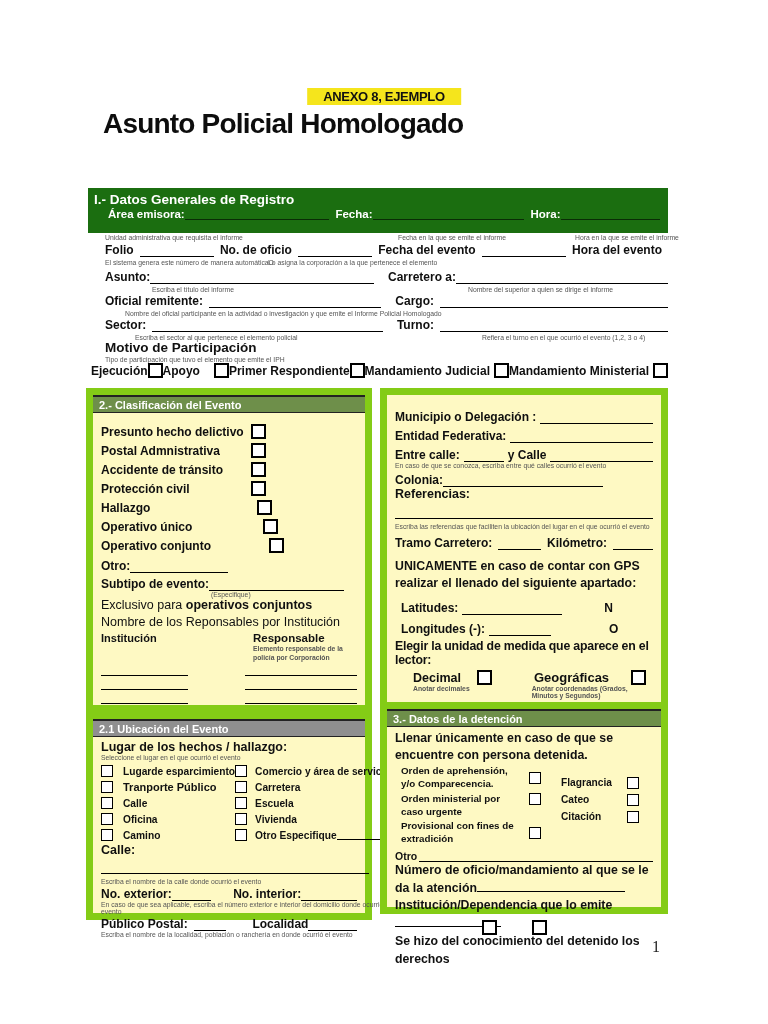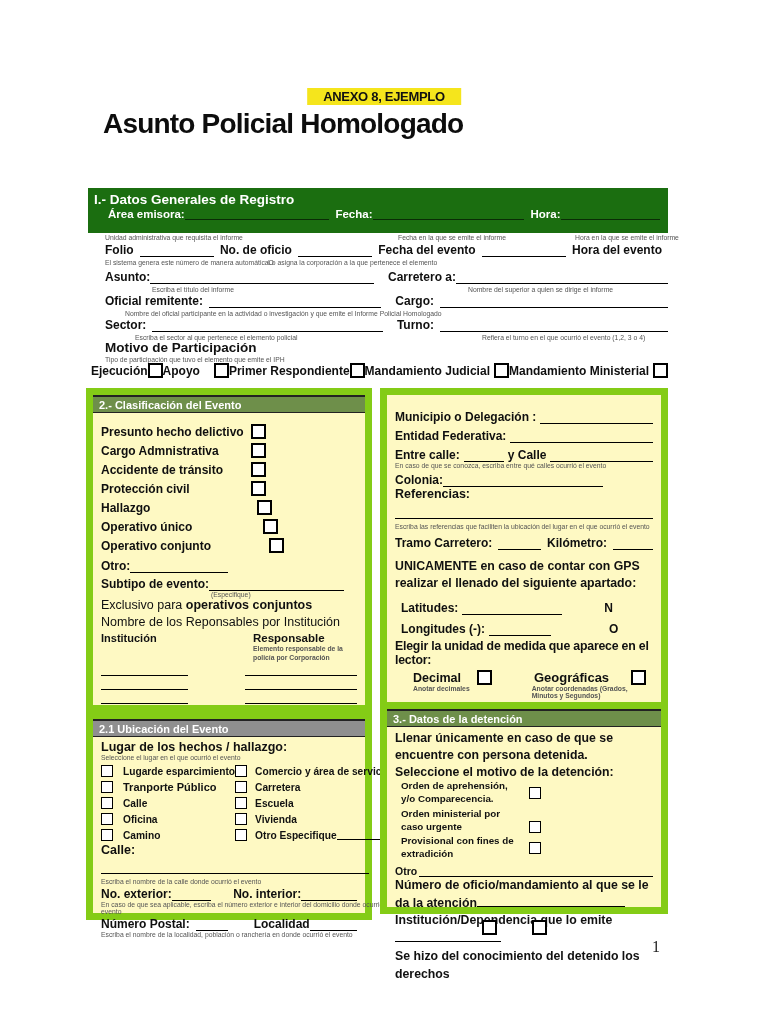--- a/index.html
+++ b/index.html
@@ -147,21 +147,21 @@
 
   <div class="boxed" style="left:86px;top:388px;width:286px;height:324px">
     <div class="sec-head">2.- Clasificación del Evento</div>
     <div class="pad">
       <div style="height:4px"></div>
       <div class="optrow">
         <span class="lbl">Presunto hecho delictivo</span>
         <span class="cb"></span>
       </div>
       <div class="optrow">
-        <span class="lbl">Cargo  Admnistrativa</span>
+        <span class="lbl">Postal  Admnistrativa</span>
         <span class="cb"></span>
       </div>
       <div class="optrow">
         <span class="lbl">Accidente de tránsito</span>
         <span class="cb"></span>
       </div>
       <div class="optrow">
         <span class="lbl">Protección civil</span>
         <span class="cb"></span>
       </div>
@@ -268,21 +268,21 @@
       <div class="cap">Escriba el nombre de la calle donde ocurrió el evento</div>
       <div class="frow" style="margin-top:2px">
         <span class="lbl">No.  exterior:</span>
         <span class="line" style="width:58px"></span>
         <span class="lbl" style="margin-left:22px">No.  interior:</span>
         <span class="line" style="width:82px"></span>
       </div>
       <div class="cap">En caso de que sea aplicable, escriba el número exterior e interior  del domicilio donde ocurrió el</div>
       <div class="cap">evento</div>
       <div class="frow" style="margin-top:2px">
-        <span class="lbl">Número Postal:</span>
+        <span class="lbl">Público Postal:</span>
         <span class="line" style="width:58px;margin-left:6px"></span>
         <span class="lbl" style="margin-left:26px">Localidad</span>
         <span class="line" style="width:86px"></span>
       </div>
       <div class="cap">Escriba el nombre de la localidad, población o ranchería en donde ocurrió el evento</div>
     </div>
   </div>
 
   <div class="boxed" style="left:380px;top:388px;width:288px;height:328px">
     <div class="pad" style="padding-top:10px">
@@ -345,36 +345,49 @@
         <span class="lbl" style="font-size:12.8px;margin-left:8px">No</span>
         <span class="cb" style="margin-left:4px"></span>
       </div>
     </div>
   </div>
 
   <div class="boxed" style="left:380px;top:702px;width:288px;height:212px">
     <div class="sec-head">3.- Datos de la detención</div>
     <div class="pad" style="padding-top:3px">
       <div class="mix" style="font-size:12.3px;font-weight:bold;line-height:1.4"><span>Llenar </span><b>únicamente</b><span>  en caso  de que se encuentre  con persona detenida.</span></div>
-      <div style="font-size:12.3px;font-weight:bold;margin-top:1px">Seleccione el motivo de la detención:</div>
       <div style="display:flex;margin-top:1px">
         <div style="width:158px">
           <div class="frow" style="align-items:center">
             <span style="font-size:9.8px;font-weight:bold;width:118px;margin-left:6px;line-height:1.3">Orden de aprehensión, y/o Comparecencia.</span>
             <span class="cb sm" style="margin-left:10px"></span>
           </div>
-          <div class="frow" style="align-items:flex-end;margin-top:2px">
+          <div class="frow" style="align-items:flex-start;margin-top:2px">
             <span style="font-size:9.8px;font-weight:bold;width:118px;margin-left:6px;line-height:1.3">Orden ministerial por caso urgente</span>
             <span class="cb sm" style="margin-left:10px"></span>
           </div>
           <div class="frow" style="align-items:center;margin-top:2px">
             <span style="font-size:9.8px;font-weight:bold;width:118px;margin-left:6px;line-height:1.3">Provisional con fines de extradición</span>
             <span class="cb sm" style="margin-left:10px"></span>
           </div>
         </div>
+        <div style="flex:1;padding-top:9px">
+          <div class="frow" style="align-items:center;height:17px">
+            <span style="font-size:10.2px;font-weight:bold;width:66px;margin-left:8px">Flagrancia</span>
+            <span class="cb sm"></span>
+          </div>
+          <div class="frow" style="align-items:center;height:17px">
+            <span style="font-size:10.2px;font-weight:bold;width:66px;margin-left:8px">Cateo</span>
+            <span class="cb sm"></span>
+          </div>
+          <div class="frow" style="align-items:center;height:17px">
+            <span style="font-size:10.2px;font-weight:bold;width:66px;margin-left:8px">Citación</span>
+            <span class="cb sm"></span>
+          </div>
+        </div>
       </div>
       <div class="frow" style="height:16px">
         <span style="font-size:10.5px;font-weight:bold">Otro</span>
         <span class="line" style="flex:1;margin-left:2px"></span>
       </div>
       <div style="font-size:12.3px;font-weight:bold;line-height:1.45">
         <span>Número de oficio/mandamiento al que se le da la atención</span><span class="line" style="width:148px"></span>
       </div>
       <div style="font-size:12.3px;font-weight:bold;line-height:1.45">
         <span>Institución/Dependencia que lo emite</span><span class="line" style="width:106px"></span>

